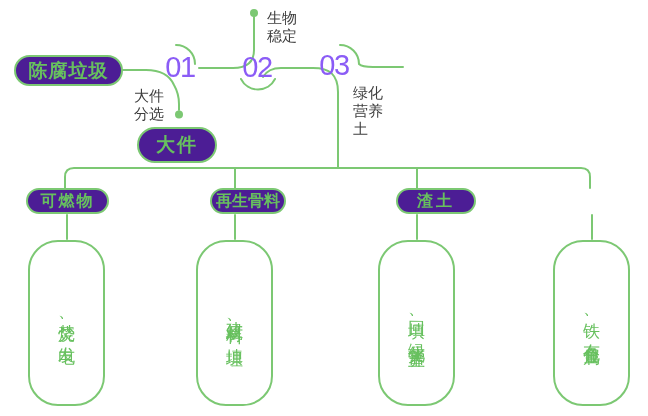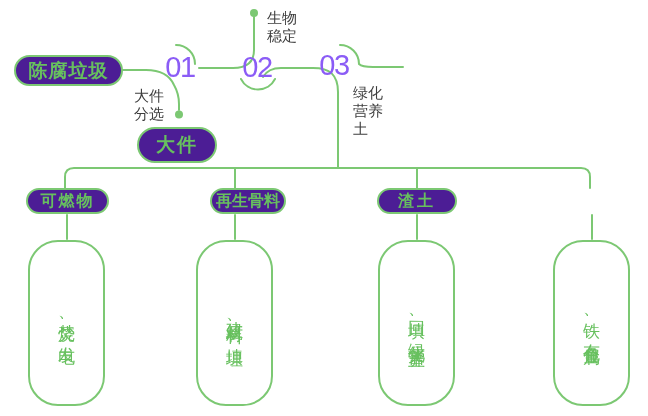--- a/index.html
+++ b/index.html
@@ -13,21 +13,21 @@
   .pill{
     position:absolute;border:2px solid #7cc873;border-radius:18px;background:#4c1d95;
     display:flex;align-items:center;justify-content:center;
     color:#67c05e;box-sizing:border-box;white-space:nowrap;font-weight:bold;
   }
   .pill.source{left:14px;top:55px;width:109px;height:31px;font-size:19px;letter-spacing:1px;}
   .pill.out-large{left:137px;top:127px;width:80px;height:36px;font-size:19px;letter-spacing:2px;}
   .pill.cat{top:188px;height:26px;font-size:16px;border-radius:13px;}
   .pill.cat1{left:26px;width:83px;letter-spacing:2px;}
   .pill.cat2{left:198px;width:76px;margin-left:12px;}
-  .pill.cat3{left:377px;width:80px;letter-spacing:3px;}
+  .pill.cat3{left:396px;width:80px;letter-spacing:3px;}
   .pill.cat4{left:552px;width:81px;}
   .stepnum{
     position:absolute;color:#8b5cf6;font-size:29px;line-height:1;
     letter-spacing:-1.5px;width:36px;text-align:center;font-weight:400;
   }
   .n01{left:162px;top:53px;}
   .n02{left:239px;top:53px;}
   .n03{left:316px;top:51px;}
   .proc{
     position:absolute;color:#3d3d3d;font-size:15px;line-height:18px;

